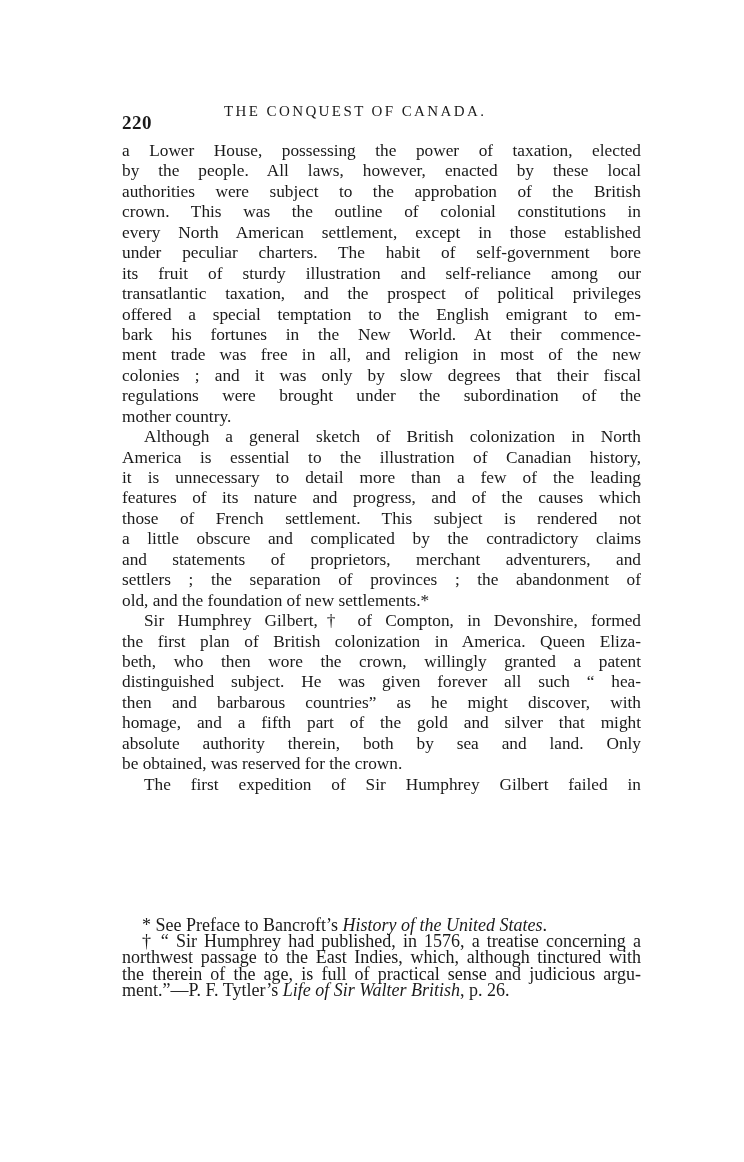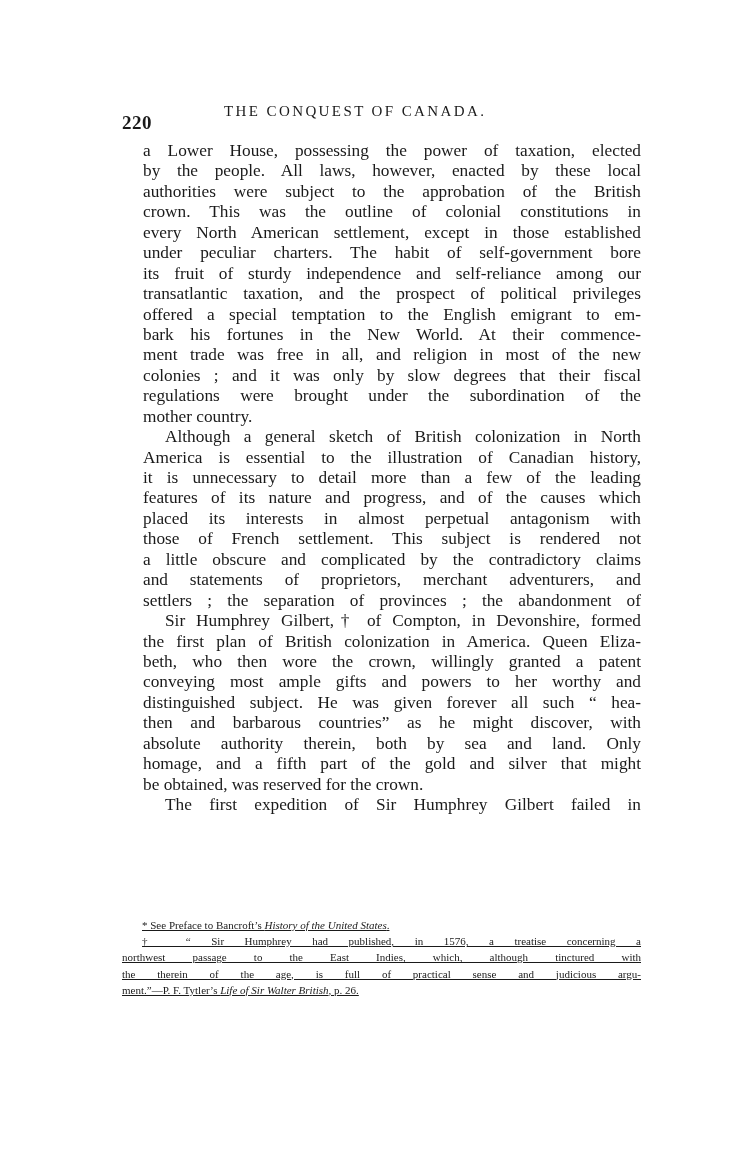--- a/index.html
+++ b/index.html
@@ -3,69 +3,68 @@
 <meta charset="utf-8">
 <style>
   html, body { margin:0; padding:0; background:#ffffff; }
   body { width:744px; height:1162px; position:relative; overflow:hidden; color:#1a1a1a;
          font-family:"Liberation Serif","DejaVu Serif",serif; }
   .page { position:absolute; left:122px; top:100px; width:519px; }
   .header { position:relative; height:22px; font-size:18px; }
   .page-num { position:absolute; left:0; top:0; font-size:19px; font-weight:bold; letter-spacing:0.5px;margin-top:12px; }
   .running-title { position:absolute; left:102px; top:3px; font-size:15px; letter-spacing:2.4px; }
   .body { margin-top:19px; font-size:17.3px; line-height:20.45px; }
-  .line { display:block; text-align:justify; text-align-last:justify; white-space:nowrap; height:20.45px; overflow:visible;margin-left:21px; }
+  .line { display:block; text-align:justify; text-align-last:justify; white-space:nowrap; height:20.45px; overflow:visible; }
   .line.last { text-align-last:left; }
   .line.indent { padding-left:22px; }
-  .footnotes { position:absolute; left:122px; top:917px; width:519px; font-size:11px; line-height:16.2px;text-decoration:underline; }
+  .footnotes { position:absolute; left:122px; top:917px; width:519px; font-size:18px; line-height:16.2px; }
   .fline { display:block; text-align:justify; text-align-last:justify; white-space:nowrap; height:16.2px; }
   .fline.last { text-align-last:left; }
   .fline.indent { padding-left:20px; }
   em { font-style:italic; }
 </style>
 </head>
 <body>
 
 <div class="page">
   <div class="header">
     <span class="page-num">220</span>
     <span class="running-title">THE CONQUEST OF CANADA.</span>
   </div>
   <div class="body" id="body">
       <span class="line">a Lower House, possessing the power of taxation, elected</span>
       <span class="line">by the people.  All laws, however, enacted by these local</span>
       <span class="line">authorities were subject to the approbation of the British</span>
       <span class="line">crown.  This was the outline of colonial constitutions in</span>
       <span class="line">every North American settlement, except in those established</span>
       <span class="line">under peculiar charters.  The habit of self-government bore</span>
-      <span class="line">its fruit of sturdy independence and self-reliance among our</span>
+      <span class="line">its fruit of sturdy illustration and self-reliance among our</span>
       <span class="line">transatlantic taxation, and the prospect of political privileges</span>
       <span class="line">offered a special temptation to the English emigrant to em-</span>
       <span class="line">bark his fortunes in the New World.  At their commence-</span>
       <span class="line">ment trade was free in all, and religion in most of the new</span>
       <span class="line">colonies ; and it was only by slow degrees that their fiscal</span>
       <span class="line">regulations were brought under the subordination of the</span>
       <span class="line last">mother country.</span>
       <span class="line indent">Although a general sketch of British colonization in North</span>
       <span class="line">America is essential to the illustration of Canadian history,</span>
       <span class="line">it is unnecessary to detail more than a few of the leading</span>
       <span class="line">features of its nature and progress, and of the causes which</span>
-      <span class="line">placed its interests in almost perpetual antagonism with</span>
       <span class="line">those of French settlement.  This subject is rendered not</span>
       <span class="line">a little obscure and complicated by the contradictory claims</span>
       <span class="line">and statements of proprietors, merchant adventurers, and</span>
       <span class="line">settlers ; the separation of provinces ; the abandonment of</span>
+      <span class="line last">old, and the foundation of new settlements.*</span>
       <span class="line indent">Sir Humphrey Gilbert,† of Compton, in Devonshire, formed</span>
       <span class="line">the first plan of British colonization in America.  Queen Eliza-</span>
       <span class="line">beth, who then wore the crown, willingly granted a patent</span>
-      <span class="line">conveying most ample gifts and powers to her worthy and</span>
       <span class="line">distinguished subject.  He was given forever all such “ hea-</span>
       <span class="line">then and barbarous countries” as he might discover, with</span>
+      <span class="line">homage, and a fifth part of the gold and silver that might</span>
       <span class="line">absolute authority therein, both by sea and land.  Only</span>
-      <span class="line">homage, and a fifth part of the gold and silver that might</span>
       <span class="line last">be obtained, was reserved for the crown.</span>
       <span class="line indent">The first expedition of Sir Humphrey Gilbert failed in</span>
     </div>
 </div>
 
 <div class="footnotes">
   <span class="fline indent last"><span>* See Preface to Bancroft’s </span><em>History of the United States</em><span>.</span></span>
   <div id="dagger">
       <span class="fline indent">† “ Sir Humphrey had published, in 1576, a treatise concerning a</span>
       <span class="fline">northwest passage to the East Indies, which, although tinctured with</span>

